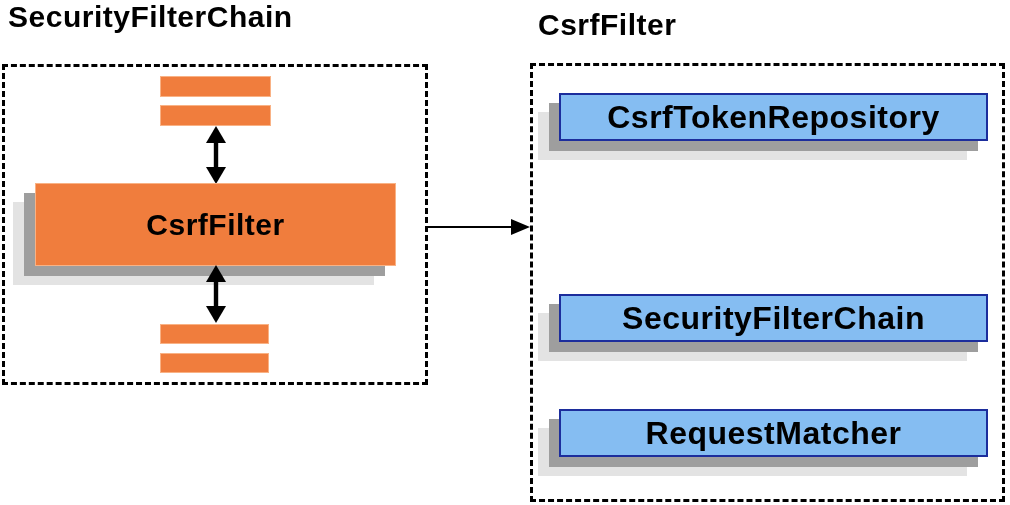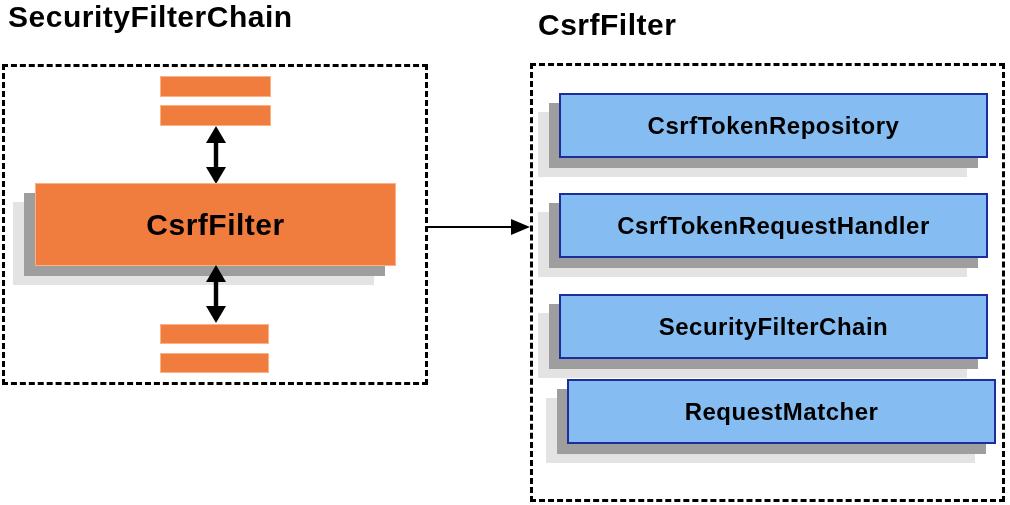--- a/index.html
+++ b/index.html
@@ -47,28 +47,28 @@
     align-items: center;
     justify-content: center;
     font-size: 30px;
     font-weight: 700;
     color: var(--text_black);
     letter-spacing: 0.5px;
   }
   .component-box {
     left: 559px;
     width: 429px;
-    height: 65px;
+    height: 48px;
     background: var(--blue_fill);
     border: 2px solid var(--blue_border);
     box-shadow: -10px 10px 0 var(--shadow_dark), -21px 19px 0 var(--shadow_light);
     display: flex;
     align-items: center;
     justify-content: center;
-    font-size: 24px;
+    font-size: 32px;
     font-weight: 700;
     color: var(--text_black);
     letter-spacing: 0.5px;
     text-align: center;
   }
   svg { display: block; }
 </style>
 </head>
 <body>
 
@@ -110,19 +110,18 @@
     <svg width="103" height="20" viewBox="0 0 103 20">
       <line x1="0" y1="10" x2="84" y2="10" stroke="#000" stroke-width="2"></line>
       <polygon points="84,2 103,10 84,18" fill="#000"></polygon>
     </svg>
   </div>
 
   <div class="abs dashed-container" style="left:530px; top:63px; width:475px; height:439px;"></div>
 
   <div class="abs component-box" style="top:93px;">CsrfTokenRepository</div>
 
-  <div class="abs component-box" style="top:193px;">CsrfTokenRequestHandler</div>
 
   <div class="abs component-box" style="top:294px;">SecurityFilterChain</div>
 
-  <div class="abs component-box" style="top:379px;margin-left:8px;">RequestMatcher</div>
+  <div class="abs component-box" style="top:409px;">RequestMatcher</div>
 
 </div>
 
 </body></html>

